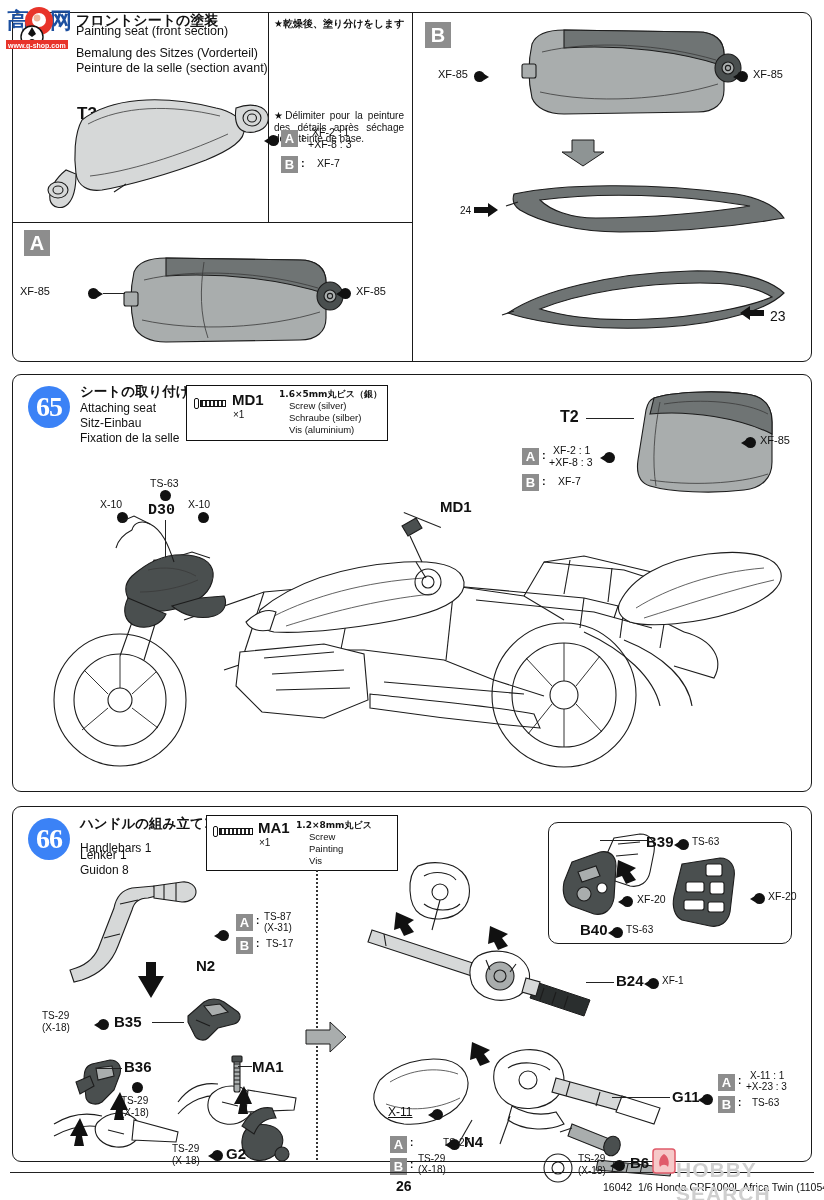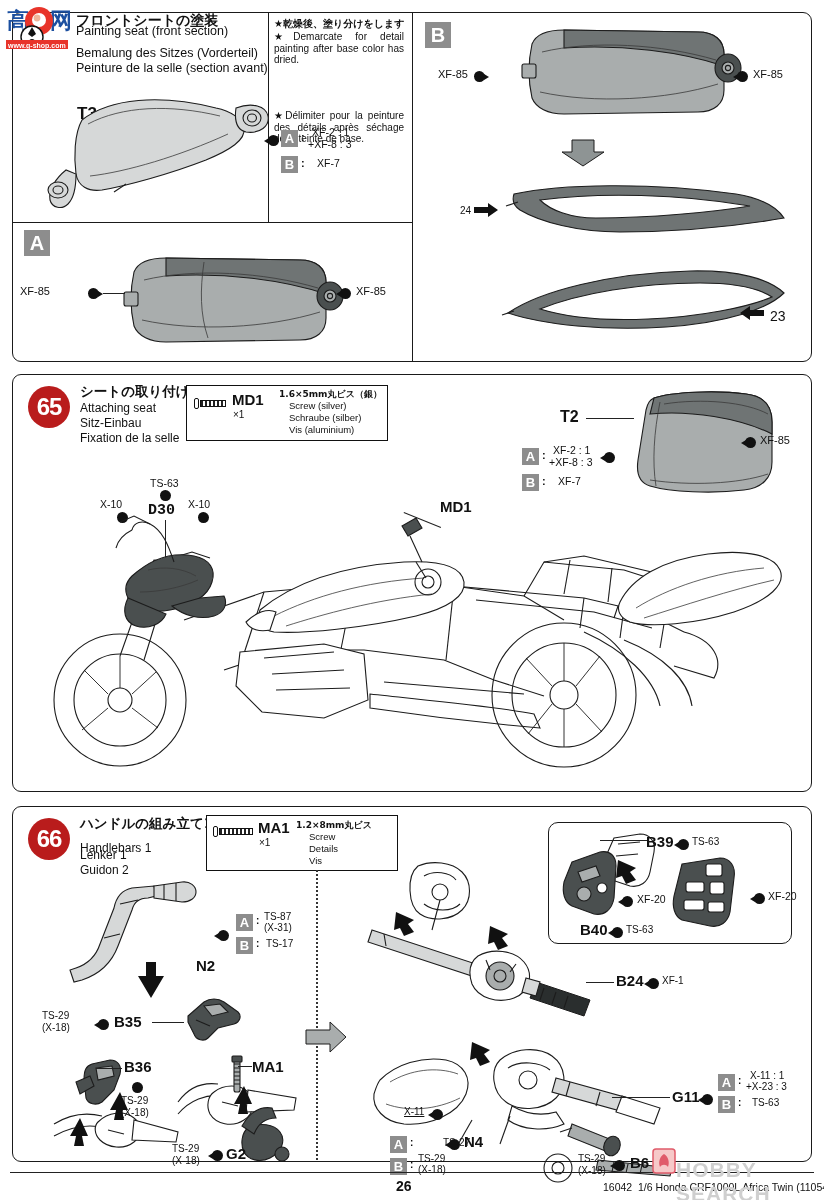--- a/index.html
+++ b/index.html
@@ -39,27 +39,27 @@
   
   .t { position: absolute; white-space: pre; line-height: 1.15; }
   .jp { font-family: "DejaVu Sans", sans-serif; font-weight: 700; }
   .b { font-weight: 700; }
 
   
   .stepnum {
     position: absolute;
     width: 42px; height: 42px;
     border-radius: 50%;
-    background: #b91c1c;
+    background: #3b82f6;
     color: #fff;
     font-weight: 700;
-    font-size: 24px;
+    font-size: 28px;
     display: flex; align-items: center; justify-content: center;
     letter-spacing: -1px;
-    font-family: Liberation Sans, sans-serif;
+    font-family: Liberation Serif, serif;
   }
 
   
   .abtag {
     position: absolute;
     width: 17px; height: 17px;
     background: #8d8d8d;
     color: #fff;
     font-weight: 700;
     font-size: 13px;
@@ -181,21 +181,20 @@
     </svg>
   </div>
 
   <div class="t jp" style="left:76px; top:12px; font-size:14px;">フロントシートの塗装</div>
   <div class="t" style="left:76px; top:24px; font-size:12.5px;">Painting seat (front section)</div>
   <div class="t" style="left:76px; top:46px; font-size:12.5px;">Bemalung des Sitzes (Vorderteil)</div>
   <div class="t" style="left:76px; top:61px; font-size:12.5px;">Peinture de la selle (section avant)</div>
 
   
   <div class="t jp" style="left:274px; top:18px; font-size:10px;">★乾燥後、塗り分けをします</div>
-  <div class="t" style="left:274px; top:31px; font-size:10px; width:130px; white-space:normal; text-align:justify;">★Demarcate for detail painting after base color has dried.</div>
   <div class="t" style="left:274px; top:110px; font-size:10px; width:130px; white-space:normal; text-align:justify;">★Délimiter pour la peinture des détails après séchage de la teinte de base.</div>
 
   
   <div class="t b" style="left:77px; top:104px; font-size:17px;">T3</div>
   <svg class="art" style="left:30px; top:78px;" width="240" height="140" viewBox="0 0 240 140">
     <path class="fill-lt" d="M52 42 C80 20 130 16 186 30 C200 33 212 40 214 50 C216 62 200 72 176 82 C140 96 96 108 72 112 C58 114 48 108 46 96 C44 80 44 56 52 42 Z"></path>
     <path class="ln-thin" d="M58 46 C92 28 140 26 190 38"></path>
     <path class="ln-thin" d="M60 98 C96 94 150 78 198 56"></path>
     <path class="fill-lt" d="M46 96 C46 110 44 120 38 126 C32 132 22 130 20 122 C18 112 26 100 36 92 Z"></path>
     <ellipse class="fill-lt" cx="28" cy="112" rx="10" ry="8"></ellipse>
@@ -427,31 +426,31 @@
     <path class="ln" d="M20 76 L16 88"></path>
   </svg>
 
   
   <div class="panel" style="left:12px; top:806px; width:800px; height:356px;"></div>
 
   <div class="stepnum" style="left:28px; top:818px;">66</div>
   <div class="t jp" style="left:80px; top:816px; font-size:13.5px;">ハンドルの組み立て1</div>
   <div class="t" style="left:80px; top:842px; font-size:12px;">Handlebars 1</div>
   <div class="t" style="left:80px; top:849px; font-size:12px;">Lenker 1</div>
-  <div class="t" style="left:80px; top:864px; font-size:12px;">Guidon 2</div>
+  <div class="t" style="left:80px; top:864px; font-size:12px;">Guidon 8</div>
 
   
   <div class="screwbox" style="left:206px; top:815px; width:192px; height:56px;"></div>
   <div class="screwhead" style="left:213px; top:826px;"></div>
   <div class="screwicon" style="left:219px; top:828px; width:34px;"></div>
   <div class="t b" style="left:258px; top:819px; font-size:15px;">MA1</div>
   <div class="t" style="left:259px; top:837px; font-size:10px;">×1</div>
   <div class="t jp" style="left:296px; top:820px; font-size:9px;">1.2×8mm丸ビス</div>
   <div class="t" style="left:309px; top:832px; font-size:9.5px;">Screw</div>
-  <div class="t" style="left:309px; top:844px; font-size:9.5px;">Details</div>
+  <div class="t" style="left:309px; top:844px; font-size:9.5px;">Painting</div>
   <div class="t" style="left:309px; top:856px; font-size:9.5px;">Vis</div>
 
   
   <div class="dotline" style="left:316px; top:870px; height:290px;"></div>
 
   
   <svg class="art" style="left:60px; top:880px;" width="220" height="120" viewBox="0 0 220 120">
     <path class="fill-lt" d="M72 8 C62 10 56 18 54 28 L40 64 C36 76 28 84 16 88 L10 90 L14 102 L22 100 C40 94 52 82 58 66 L72 30 C74 22 80 18 88 18 L96 16 L94 6 Z"></path>
     <path class="ln" d="M60 24 L78 20"></path>
     <path class="ln" d="M44 58 L60 54"></path>
@@ -628,21 +627,21 @@
     <path class="ln" d="M200 112 L212 108"></path>
 
     <circle class="ln" cx="198" cy="148" r="14"></circle>
     <circle class="ln" cx="198" cy="148" r="6"></circle>
     <path class="fill-md" d="M238 140 L312 148 L310 156 L236 150 Z"></path>
     <path class="ln" d="M254 142 L252 152 M268 144 L266 153 M282 145 L280 154"></path>
     <path class="ln" d="M150 96 L140 124"></path>
     <path class="ln" d="M112 100 L96 128"></path>
   </svg>
 
-  <div class="t" style="left:404px; top:1106px; font-size:10px;text-decoration:underline;">X-11</div>
+  <div class="t" style="left:388px; top:1106px; font-size:12px;text-decoration:underline;">X-11</div>
   <span class="dot left" style="left:432px; top:1109px;"></span>
 
   <div class="abtag" style="left:390px; top:1136px;">A</div>
   <div class="t b" style="left:410px; top:1137px; font-size:10px;">:</div>
   <div class="t" style="left:443px; top:1137px; font-size:10px;">TS-27</div>
   <span class="dot left" style="left:449px; top:1139px;"></span>
   <div class="t b" style="left:464px; top:1133px; font-size:15px;">N4</div>
   <div class="abtag" style="left:390px; top:1158px;">B</div>
   <div class="t b" style="left:410px; top:1159px; font-size:10px;">:</div>
   <div class="t" style="left:418px; top:1153px; font-size:10px;">TS-29</div>

